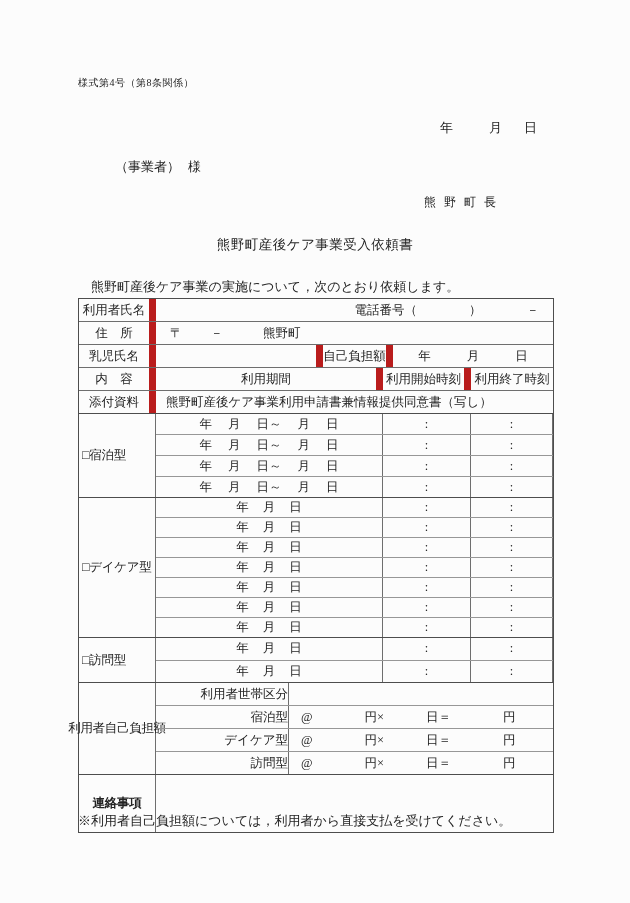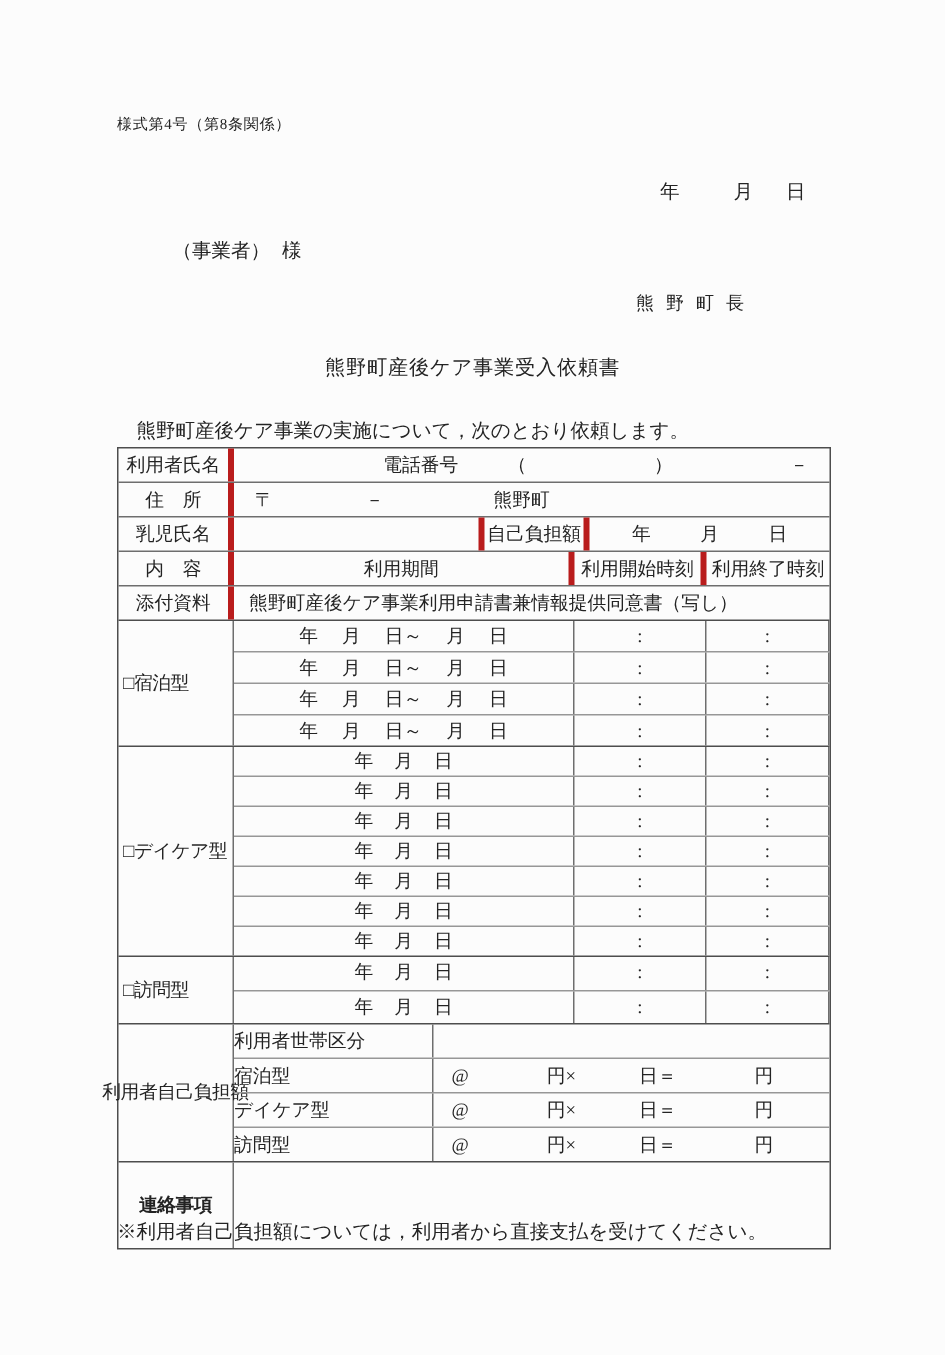--- a/index.html
+++ b/index.html
@@ -13,22 +13,22 @@
   .top-date .td{position:absolute;left:524px;}
   .addressee{position:absolute;left:115px;top:158px;font-size:13px;}
   .addressee .sama{margin-left:8px;}
   .mayor{position:absolute;left:424px;top:194px;font-size:12px;word-spacing:5px;}
   .doc-title{position:absolute;left:0;top:236px;width:630px;text-align:center;font-size:13.5px;letter-spacing:.5px;}
   .intro{position:absolute;left:78px;top:278px;width:480px;font-size:13px;text-indent:13px;}
 
   .tbl{position:absolute;left:78px;top:298px;width:474px;border:1.5px solid #4d4d4d;box-sizing:content-box;font-size:12.5px;}
   .r{display:flex;border-top:1px solid #6e6e6e;}
   .r.first{border-top:none;}
-  .c{box-sizing:border-box;border-right:4px solid #b91c1c;display:flex;align-items:center;}
-  .c.last,.tcell2{border-right:none;gap:33px;}
+  .c{box-sizing:border-box;border-right:7px solid #b91c1c;display:flex;align-items:center;}
+  .c.last,.tcell2{border-right:none;}
   .center{justify-content:center;}
   .w77{width:77px;}
   .w167{width:167px;}
   .w70{width:70px;}
   .flex1{flex:1;}
   .h22{height:22px;}
   .phone{justify-content:flex-end;padding-right:14px;}
   .ml52{margin-left:52px;}
   .ml45{margin-left:45px;}
   .addr{padding-left:14px;}
@@ -44,21 +44,21 @@
   .sr{display:flex;border-top:1px solid #979797;}
   .sr:first-child{border-top:none;}
   .h20{height:20px;}
   .h19{height:19px;}
   .h21{height:21.5px;}
   .dcell{width:227px;box-sizing:border-box;border-right:1px solid #6e6e6e;display:flex;align-items:center;justify-content:center;}
   .dcell.range{gap:16px;}
   .dcell.single{gap:14px;}
   .tcell{width:88px;box-sizing:border-box;border-right:1px solid #6e6e6e;display:flex;align-items:center;justify-content:center;}
   .tcell2{width:82px;}
-  .fcat{width:133px;box-sizing:border-box;border-right:1px solid #6e6e6e;display:flex;align-items:center;justify-content:flex-start;}
+  .fcat{width:133px;box-sizing:border-box;border-right:1px solid #6e6e6e;display:flex;align-items:center;justify-content:flex-end;}
   .famount{flex:1;display:flex;align-items:center;padding-left:12px;}
   .fa1{margin-left:52px;}
   .fa2{margin-left:42px;}
   .fa3{margin-left:52px;}
   .h57{height:57px;}
   .footnote{position:absolute;left:78px;top:812px;font-size:13px;}
 </style>
 </head>
 <body>
 

